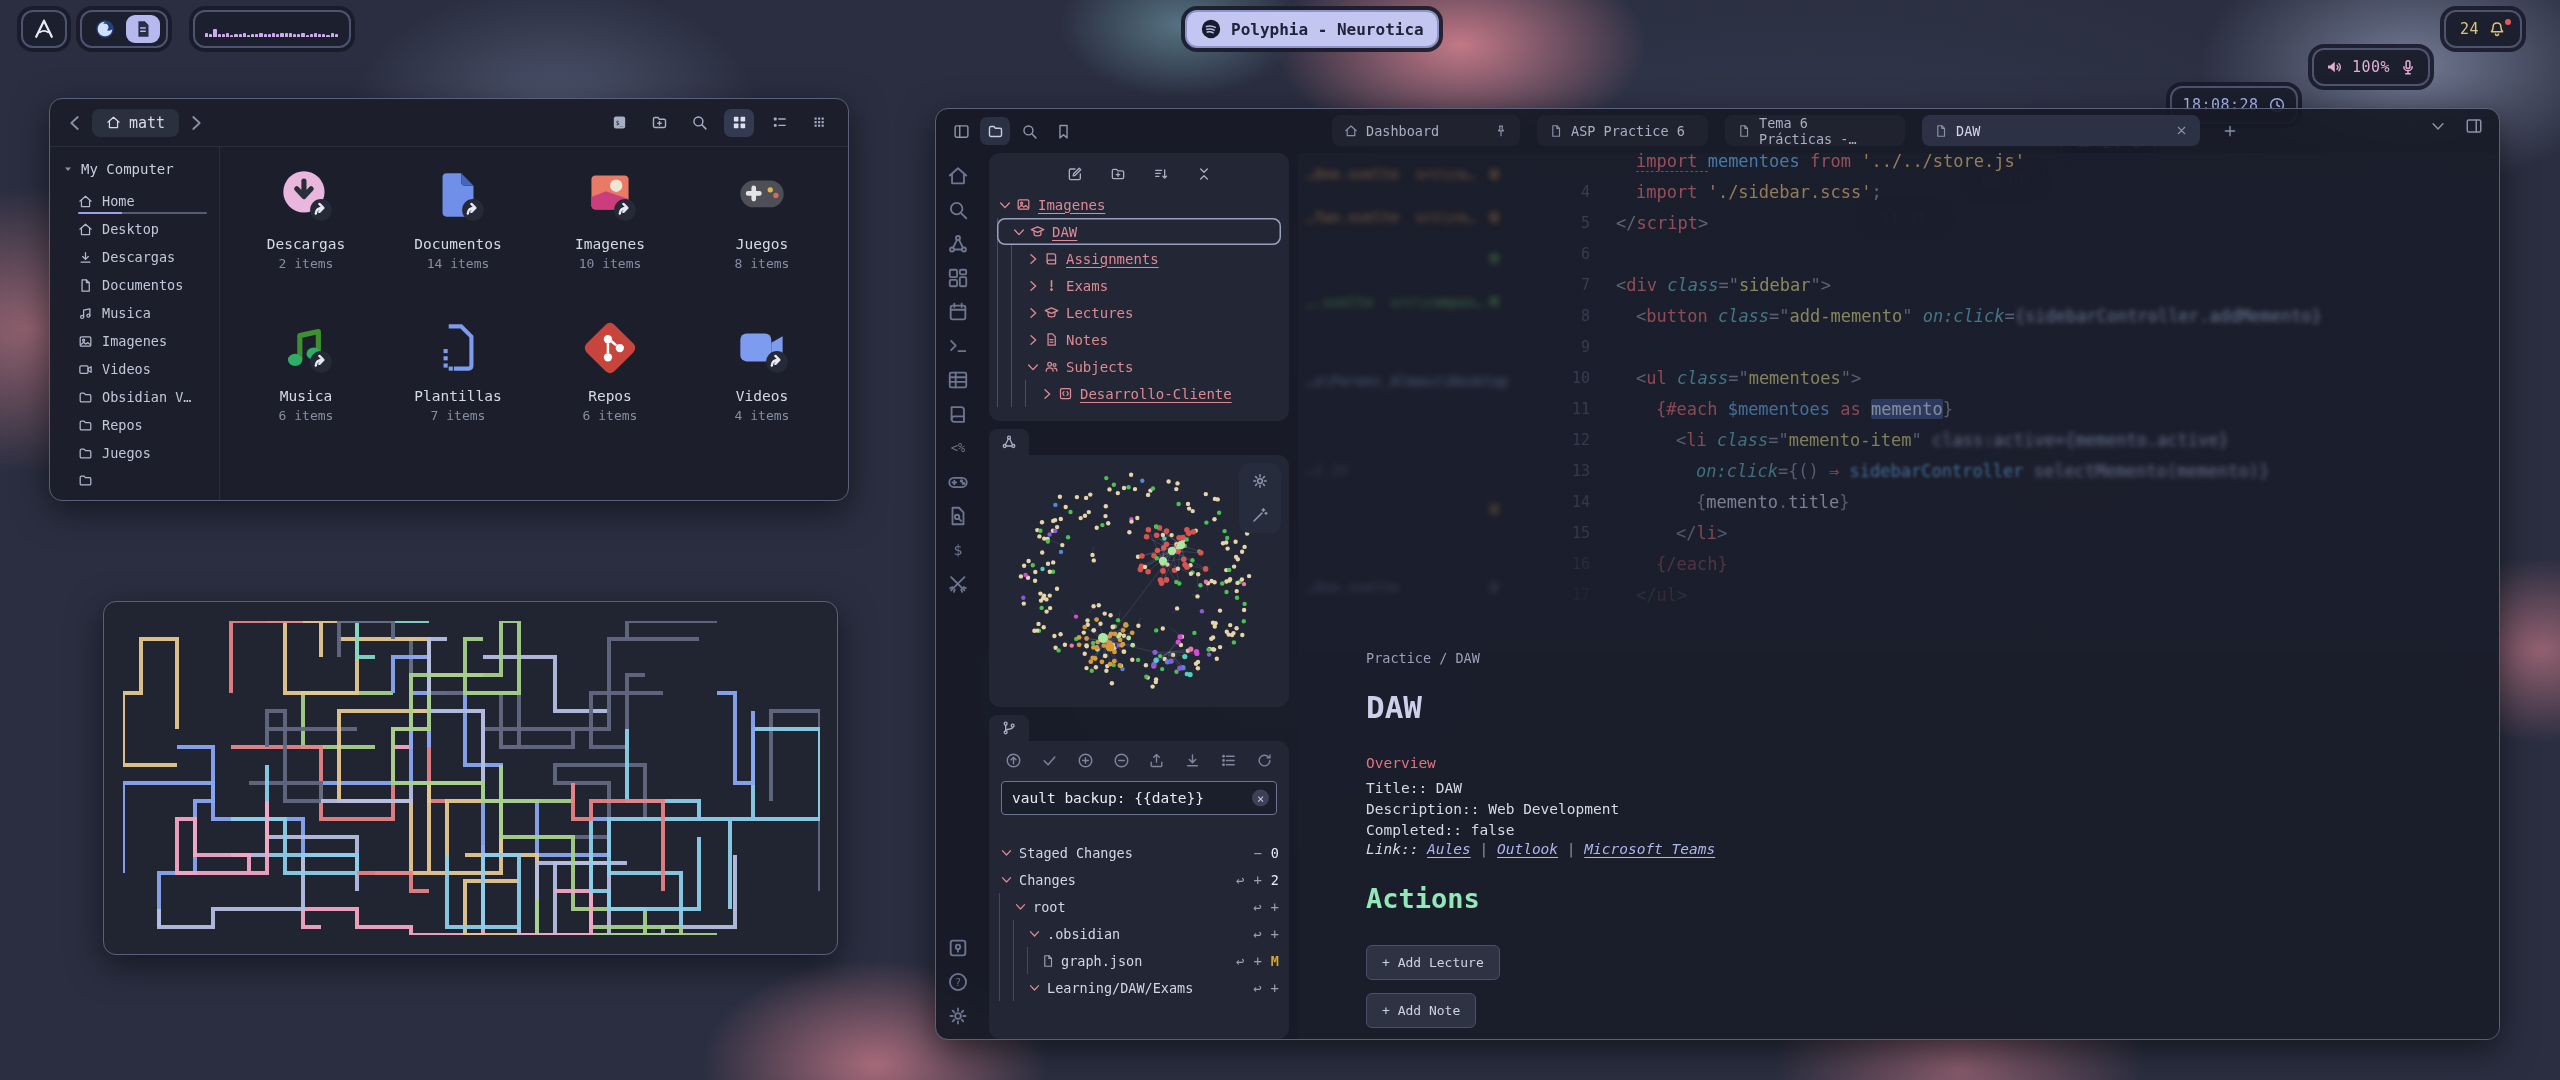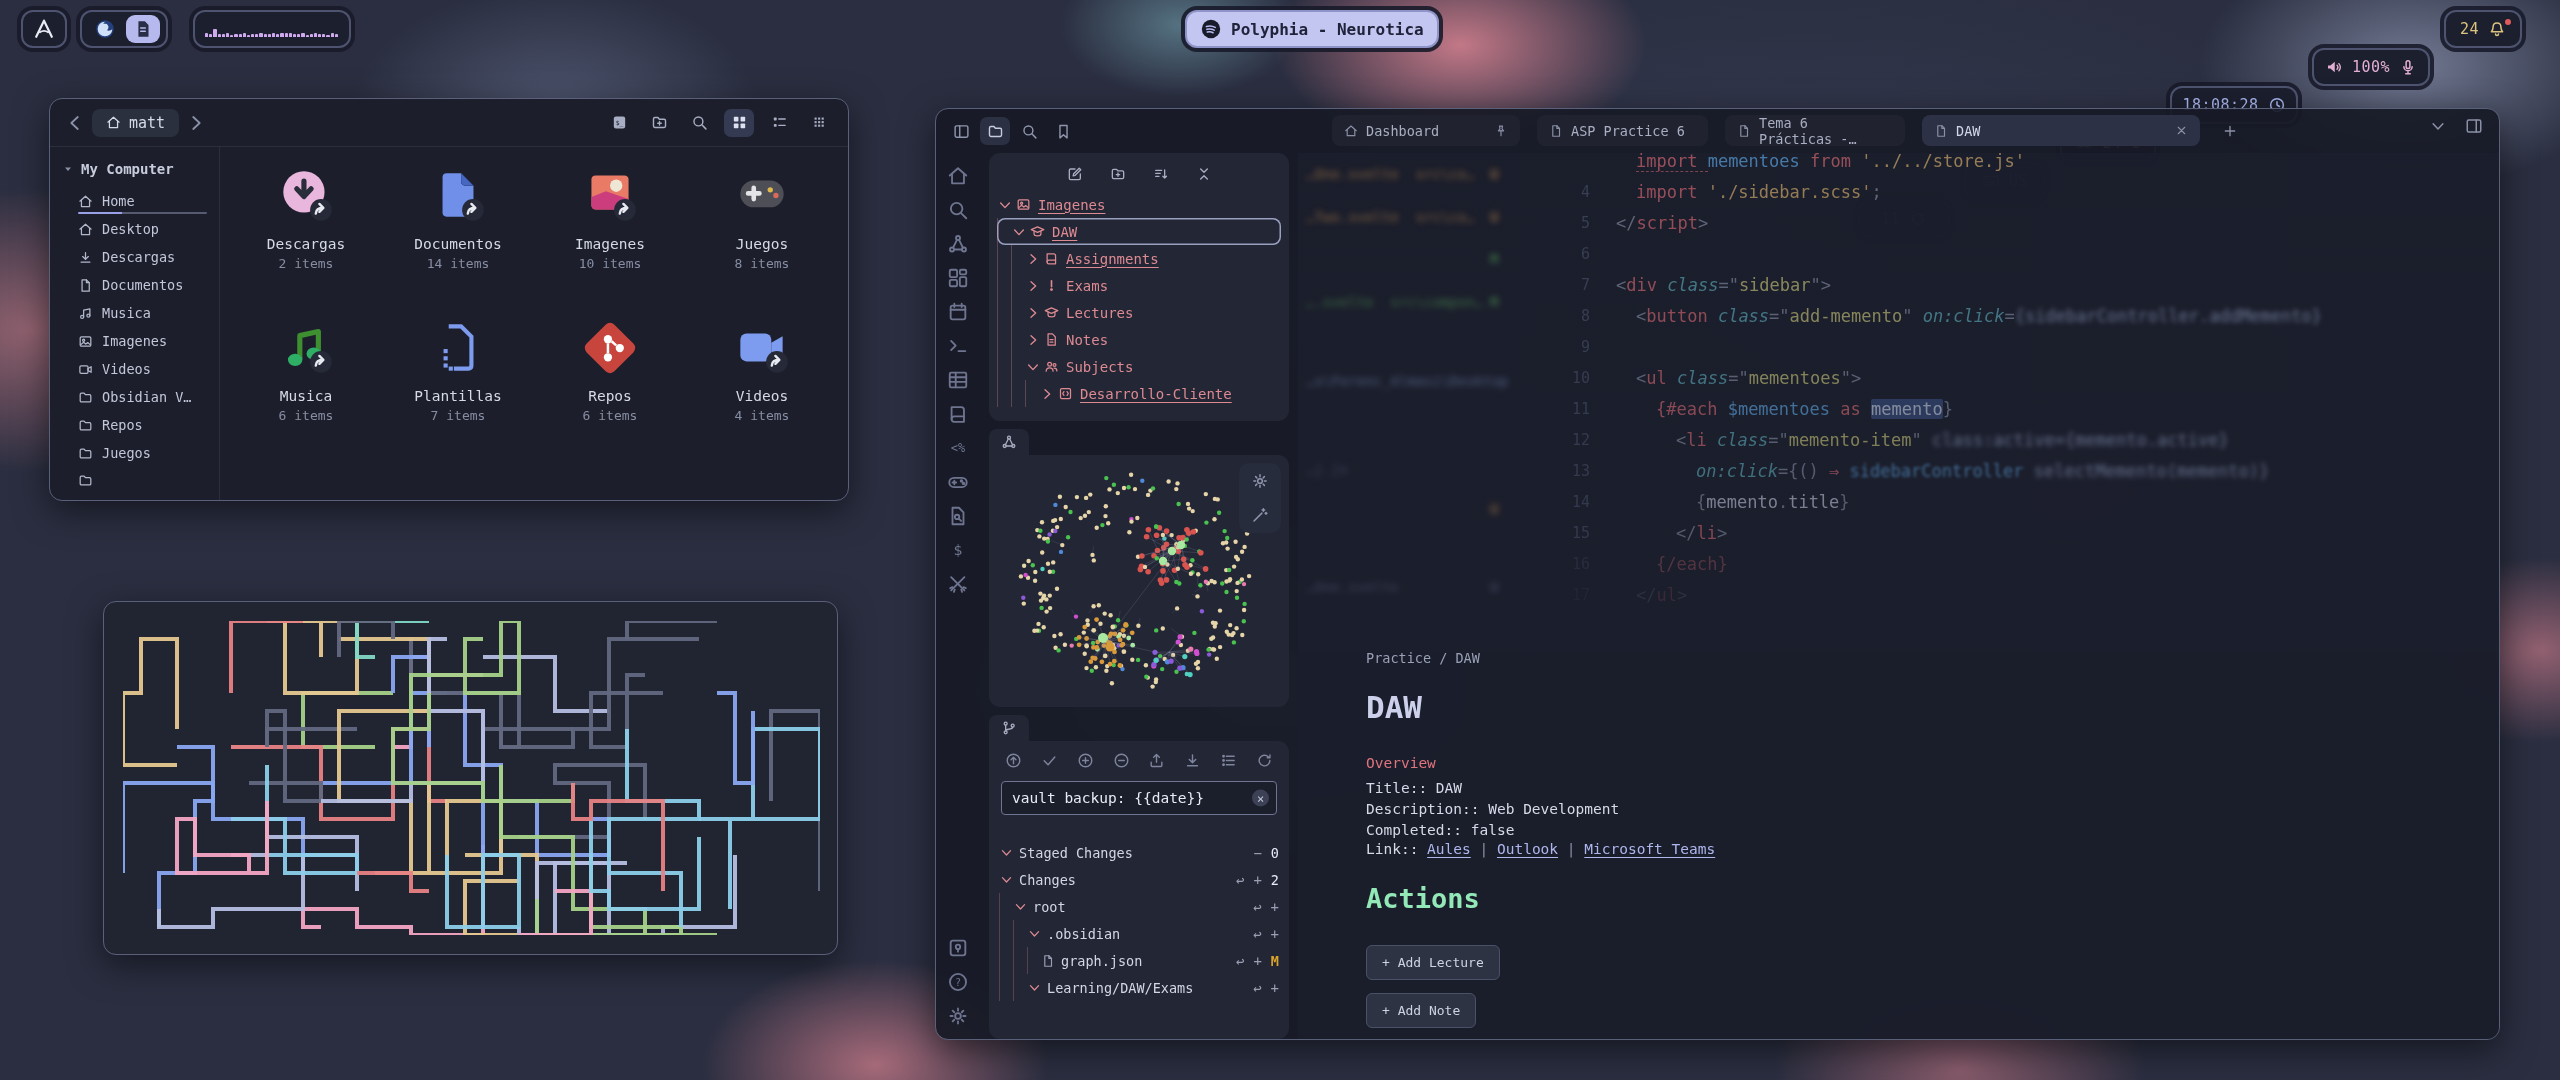--- a/index.html
+++ b/index.html
@@ -37,21 +37,21 @@
   
   .fm{left:49px;top:98px;width:800px;height:403px;display:flex;flex-direction:column;}
   .fm-head{height:47px;flex:none;display:flex;align-items:center;padding:0 14px;gap:6px;border-bottom:1px solid #2a2e3d;color:#9aa0b6;}
   .fm-crumb{display:flex;align-items:center;gap:8px;background:#2b303f;border-radius:8px;padding:5px 14px;color:#d6dae8;font-size:15px;}
   .fm-navbtn{width:22px;height:22px;display:flex;align-items:center;justify-content:center;color:#8a90a6;}
   .fm-sp{flex:1;}
   .fm-tool{width:30px;height:28px;display:flex;align-items:center;justify-content:center;border-radius:7px;color:#a8aec4;}
   .fm-tool.active{background:#343a52;color:#dde1f0;}
   .fm-body{flex:1;display:flex;min-height:0;}
   .fm-side{width:170px;flex:none;border-right:1px solid #2a2e3d;padding:10px 10px 0 12px;box-sizing:border-box;overflow:hidden;}
-  .fm-sect{display:flex;align-items:center;gap:7px;color:#c8cdde;font-size:14px;margin:4px 0 10px 0;font-weight:bold;}
+  .fm-sect{display:flex;align-items:center;gap:7px;color:#c8cdde;font-size:14px;margin:4px 0 10px 0;}
   .fm-item{display:flex;align-items:center;gap:9px;color:#c2c7da;font-size:13.5px;padding:6px 4px 6px 16px;position:relative;}
   .fm-item .ic{width:15px;height:15px;color:#b2b8cc;}
   .fm-item.active::after{content:"";position:absolute;left:16px;right:2px;bottom:1px;height:2px;
       background:linear-gradient(to right,#9aa0e8 0 34%,#565b72 34% 100%);border-radius:2px;}
   .fm-grid{flex:1;display:grid;grid-template-columns:repeat(4,1fr);grid-auto-rows:152px;padding:16px 10px 0 10px;}
   .tile{display:flex;flex-direction:column;align-items:center;}
   .tile svg{width:66px;height:66px;}
   .tname{color:#d6dae6;font-size:14.5px;margin-top:7px;}
   .tcount{color:#878da2;font-size:13px;margin-top:4px;}
   
@@ -119,21 +119,21 @@
   .tk-kw{color:#e06c75;} .tk-kwu{color:#e06c75;border-bottom:1px dashed rgba(224,108,117,.8);}
   .tk-id{color:#61afef;} .tk-str{color:#dfb570;} .tk-cls{color:#5fb4c2;font-style:italic;}
   .tk-val{color:#d3cf7c;} .tk-pun{color:#8891a8;} .tk-txt{color:#cdd6ea;} .tk-arr{color:#e06c75;}
   .tk-sel{color:#d5e0f5;background:rgba(82,122,210,.55);border-radius:2px;filter:blur(.7px);}
   .tk-blur{color:#9fb0d8;filter:blur(2.8px);} .tk-blur2{color:#61afef;filter:blur(1.7px);}
   .editveil{position:absolute;left:0;top:0;right:0;height:500px;background:linear-gradient(rgba(28,31,45,.28),rgba(28,31,45,.45));pointer-events:none;}
   .crumb{position:absolute;top:497px;font-size:13.5px;color:#9aa0b6;}
   .doctitle{position:absolute;top:536px;font-size:31px;font-weight:bold;color:#ccd0ea;margin:0;}
   .ov{position:absolute;top:602px;font-size:14.5px;color:#e0747e;}
   .fields{position:absolute;top:625px;font-size:14.5px;color:#d6dae8;line-height:21px;}
-  .linkline{position:absolute;top:688px;font-size:14.5px;color:#d6dae8;}
+  .linkline{position:absolute;top:688px;font-size:14.5px;color:#d6dae8;font-style:italic;}
   .linkline a{color:#aeb6ee;text-decoration:underline;text-underline-offset:3px;}
   .linkline .lsep{color:#8a90a6;}
   .actions{position:absolute;top:730px;font-size:27px;font-weight:bold;color:#93e8b8;margin:0;}
   .docbtns{position:absolute;top:792px;display:flex;flex-direction:column;align-items:flex-start;gap:13px;}
   .dbtn{background:#2e3344;border:1px solid #4a5068;border-radius:6px;color:#ced2e2;font-size:13px;padding:9px 15px;font-family:inherit;}
 </style>
 </head>
 <body>
 
 <div class="wall">

